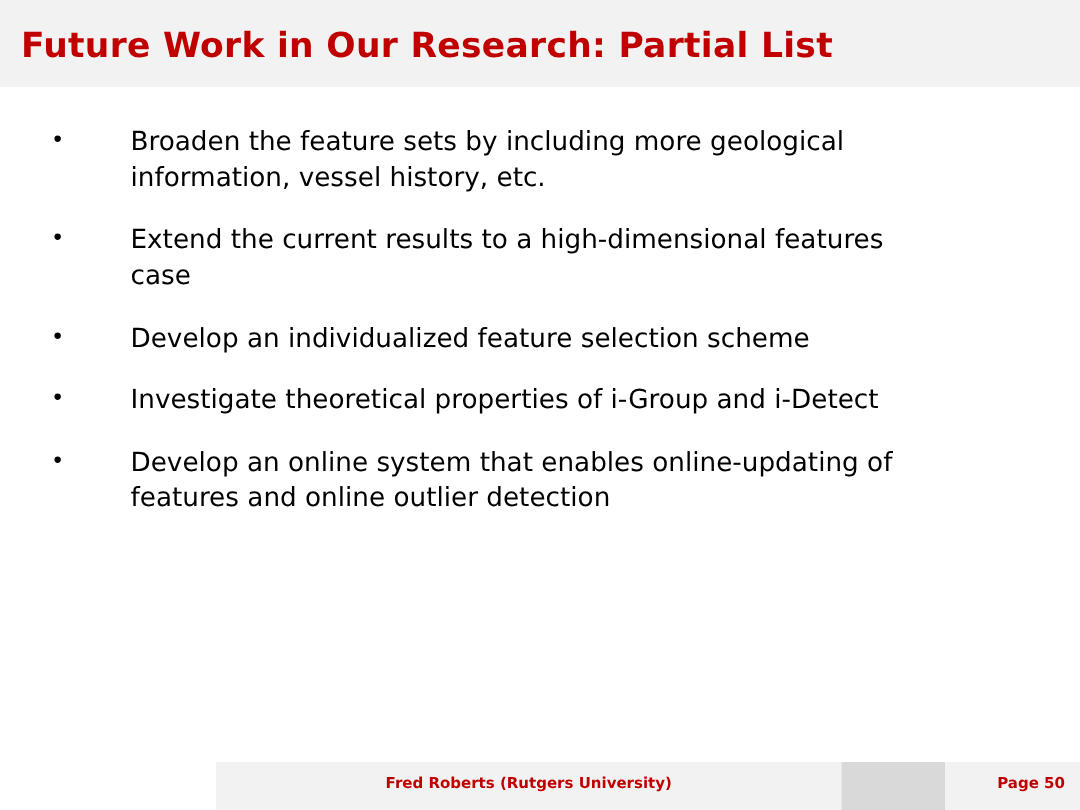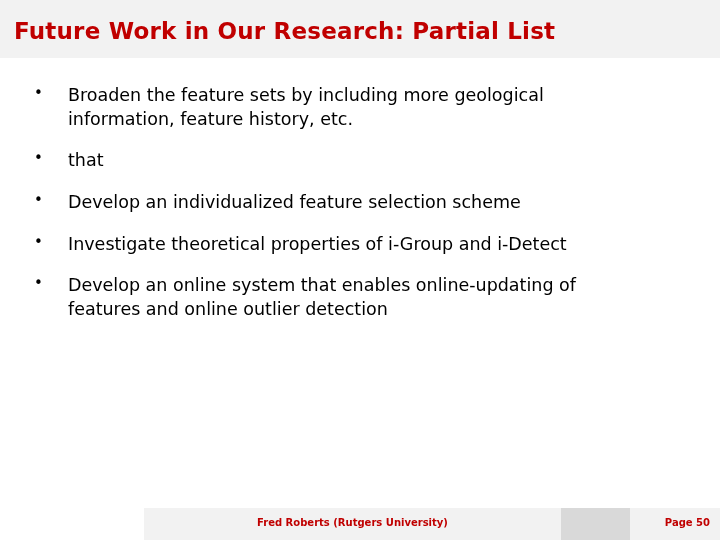--- a/index.html
+++ b/index.html
@@ -49,21 +49,21 @@
     height: 420px;
   }
   ul.bullets {
     list-style: none;
     margin: 0;
     padding: 0;
   }
   ul.bullets li {
     position: relative;
     margin: 0 0 18px 0;
-    padding: 0 44px 0 68px;
+    padding: 0 44px 0 87px;
     font-family: "DejaVu Sans", sans-serif;
     font-size: 17.5px;
     line-height: 1.35;
     color: #000000;
     text-align: justify;
     text-justify: inter-word;
   }
   ul.bullets li:last-child {
     margin-bottom: 0;
   }
@@ -148,25 +148,26 @@
 <div class="slide">
 
   <div class="title-band"></div>
   <div class="slide-title">Future Work in Our Research: Partial List</div>
 
   <div class="body-area">
     <ul class="bullets">
 
       <li class="bullet-1">
         <span class="wrapline j">Broaden  the  feature  sets  by  including  more  geological</span>
-        <span class="wrapline">information,  feature  history,  etc.</span>
+        <span class="wrapline">information,  vessel  history,  etc.</span>
       </li>
 
       <li>
-        <span class="wrapline">that</span>
+        <span class="wrapline j">Extend  the  current  results  to  a  high-dimensional  features</span>
+        <span class="wrapline">case</span>
       </li>
 
       <li>
         <span class="wrapline">Develop  an  individualized  feature  selection  scheme</span>
       </li>
 
       <li>
         <span class="wrapline j">Investigate  theoretical  properties  of  i-Group  and  i-Detect</span>
       </li>
 

